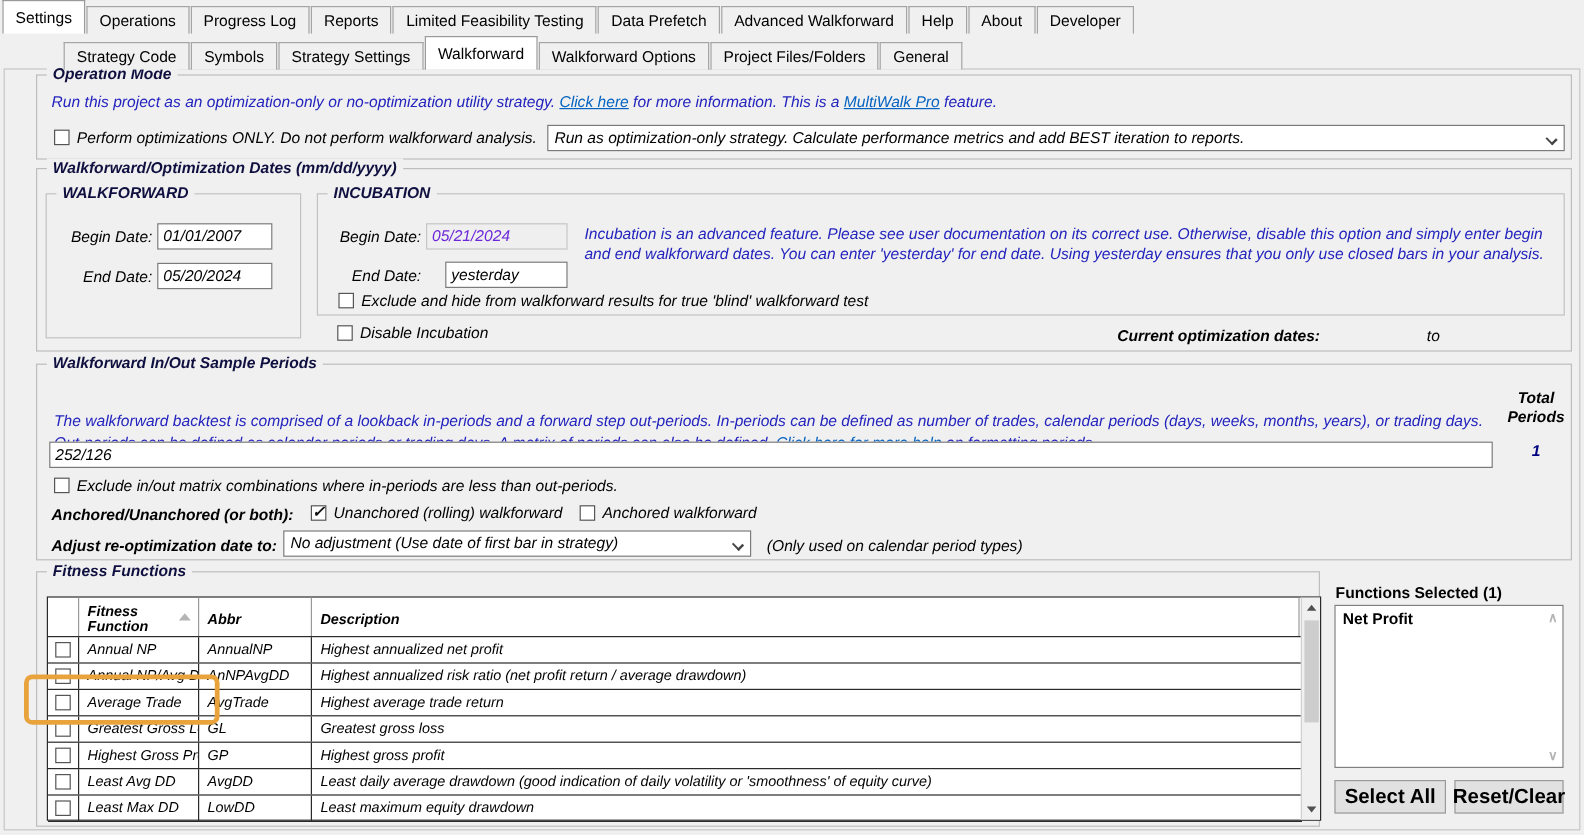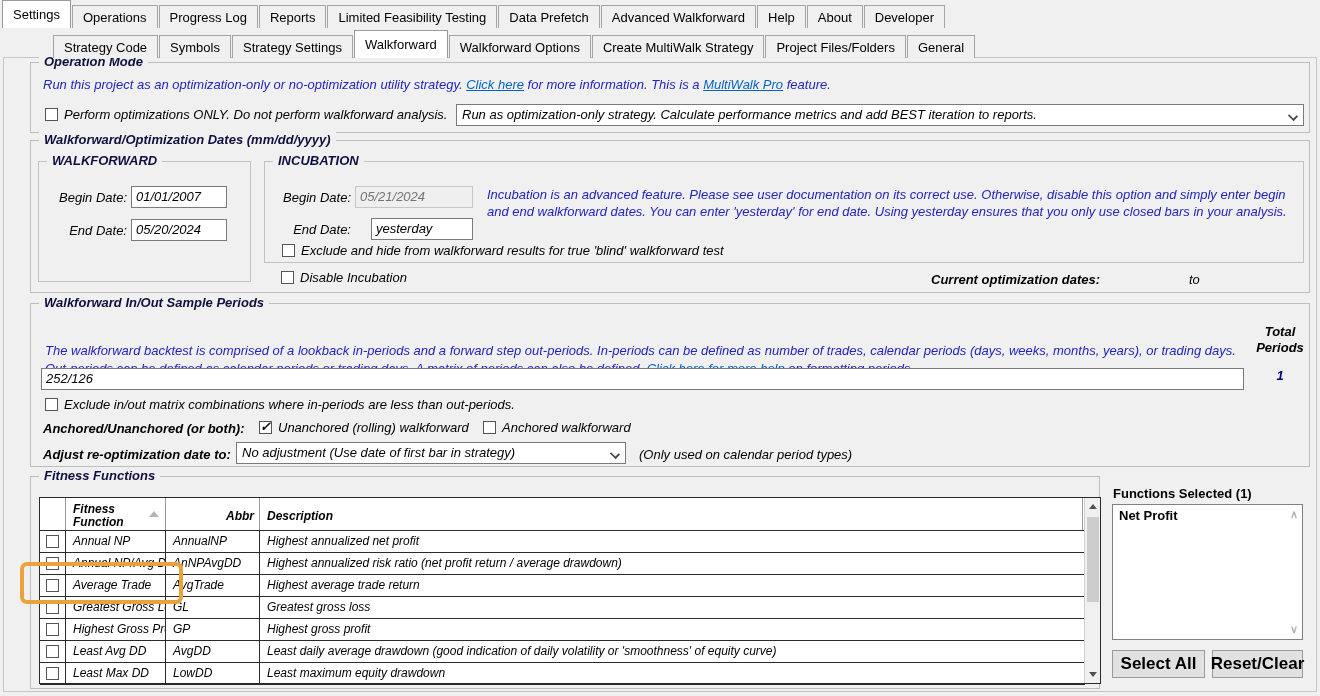--- a/index.html
+++ b/index.html
@@ -38,21 +38,21 @@
     display:inline-block; width:13px; height:13px; background:#fff;
     border:1px solid #555; vertical-align:middle; position:relative; flex:none;
   }
   .cb.checked::after {
     content:"\2713"; position:absolute; left:0px; top:-3px; font-size:13px; font-weight:bold; color:#111;
   }
   .textbox {
     position:absolute; background:#fff; border:1px solid #7a7a7a; height:22px;
     padding:2px 4px 0 4px; white-space:nowrap; overflow:hidden;
   }
-  .textbox.disabled { background:#efefef; border-color:#c6c6c6; color:#737373; }
+  .textbox.disabled { background:#efefef; border-color:#c6c6c6; color:#6d28d9; }
   .combo {
     position:absolute; background:#fff; border:1px solid #7a7a7a; height:22px;
     padding:2px 22px 0 5px; white-space:nowrap; overflow:hidden;
   }
   .combo .arrow {
     position:absolute; right:6px; top:7px; width:8px; height:8px;
     border-right:2px solid #444; border-bottom:2px solid #444;
     transform:rotate(45deg) scale(1,0.8); transform-origin:center;
   }
   .bluetext { color:#2323be; }
@@ -64,21 +64,21 @@
   .ftable {
     position:absolute; left:8px; top:20px; width:1062px; height:187px;
     background:#fff; border:1px solid #2a2a2a; font-size:12px;
   }
   .fgrid { position:absolute; left:0; top:0; width:1045px; height:185px; }
   .frow { display:flex; border-bottom:1px solid #2a2a2a; height:22px; }
   .fhead { height:33px; font-weight:bold; border-bottom:1px solid #2a2a2a; display:flex; }
   .fc { border-right:1px solid #2a2a2a; padding:3px 5px 0 7px; overflow:hidden; white-space:nowrap; }
   .c-cb { width:26px; display:flex; align-items:center; justify-content:center; padding:0; }
   .c-name { width:100px; }
-  .c-abbr { width:94px;justify-content:flex-end; }
+  .c-abbr { width:94px; }
   .c-desc { width:823px; border-right:none; }
   .fhead .fc { border-right:1px solid #9a9a9a; display:flex; align-items:center; }
   .fhead .c-name { white-space:normal; line-height:13px; position:relative; }
   .sort-asc {
     position:absolute; right:6px; top:13px; width:0; height:0;
     border-left:5px solid transparent; border-right:5px solid transparent;
     border-bottom:6px solid #b5b5b5;
   }
   
   .vscroll {
@@ -124,21 +124,20 @@
     <div class="tab">About</div>
     <div class="tab">Developer</div>
   </div>
 
   <div class="tabrow tabrow2">
     <div class="tab">Strategy Code</div>
     <div class="tab">Symbols</div>
     <div class="tab">Strategy Settings</div>
     <div class="tab selected">Walkforward</div>
     <div class="tab">Walkforward Options</div>
-    <div class="tab">Create MultiWalk Strategy</div>
     <div class="tab">Project Files/Folders</div>
     <div class="tab">General</div>
   </div>
 
   <div id="content-border"></div>
 
   <div class="gb" style="left:30px; top:62px; width:1280px; height:71px;">
     <div class="cap">Operation Mode</div>
     <div class="lbl bluetext" style="left:12px; top:14px;">
       <span>Run this project as an optimization-only or no-optimization utility strategy. </span><a class="lnk">Click here</a><span> for more information. This is a </span><a class="lnk">MultiWalk Pro</a><span> feature.</span>

